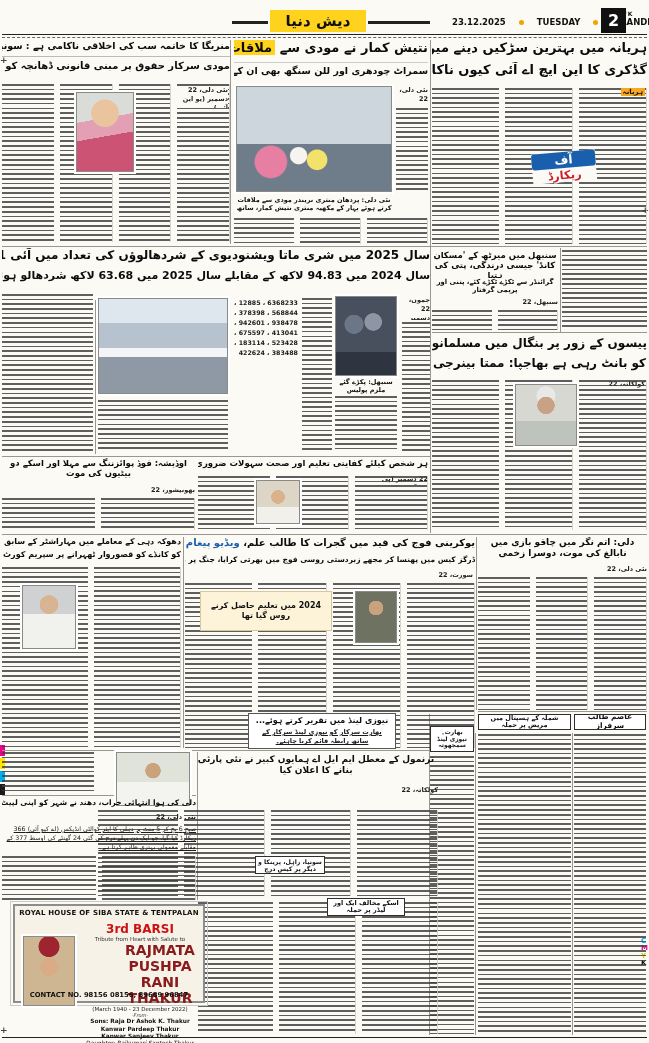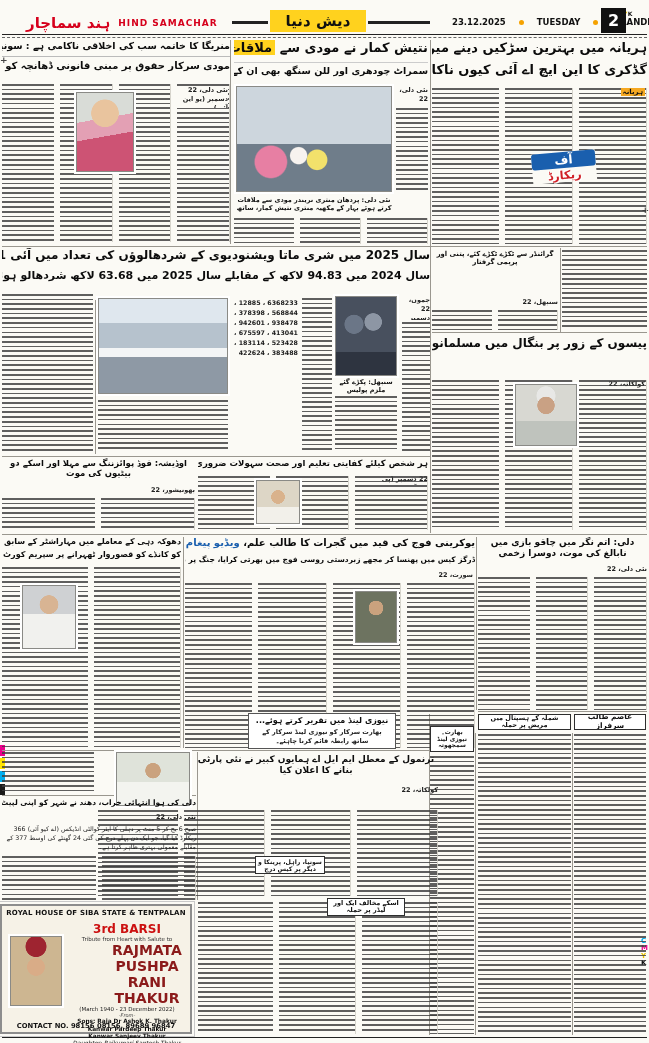--- a/index.html
+++ b/index.html
@@ -20,21 +20,21 @@
         font-weight:bold;direction:rtl;text-align:center;line-height:1.15;overflow:hidden;padding:1px 2px;box-sizing:border-box;}
   .ph{border:1px solid #8a8a86;box-shadow:0 0 0 2px #fff;box-sizing:border-box;}
   .ylw{background:#ffd21e;padding:0 3px;}
   .blue{color:#1a5fae;}
   .sec-box{background:#ffd21e;display:flex;align-items:center;justify-content:center;
            font-weight:bold;direction:rtl;}
   .cmyk span{font-size:6px;font-weight:bold;letter-spacing:.5px;}
   .cmyk-v span{display:block;font-size:7px;font-weight:bold;line-height:1.05;}
   .c-c{color:#00aeef}.c-m{color:#ec008c}.c-y{color:#e8c400}.c-k{color:#111}
   .adbox{border:2px solid #8d8d8d;outline:1px solid #c9c9c9;outline-offset:2px;background:#f6f2e7;box-sizing:border-box;}
-  .statline{direction:rtl;text-align:right;font-size:6.3px;line-height:1.45;color:#1c1c1c;overflow:hidden;}
+  .statline{direction:rtl;text-align:right;font-size:6.3px;line-height:1.45;color:#1c1c1c;overflow:hidden;text-decoration:underline;}
   .figs{direction:rtl;text-align:right;font-size:6.3px;font-weight:bold;line-height:1.6;color:#1c1c1c;overflow:hidden;word-break:break-all;}
   .offrec{transform:rotate(-5deg);}
   .offrec .t{background:#1a5fae;color:#fff;font-weight:bold;font-size:12px;text-align:center;border-radius:3px;padding:1px 0;direction:rtl;}
   .offrec .b{color:#d01f26;font-weight:bold;font-size:11.5px;text-align:center;direction:rtl;
              text-shadow:1px 1px 0 #fff,-1px -1px 0 #fff;}
   .reg{color:#444;font-size:9px;font-weight:bold;line-height:1;}
 </style>
 </head>
 <body>
 
@@ -50,24 +50,20 @@
   <div class="abs" style="left:0;top:758px;width:5px;height:11px;background:#ffe400;"></div>
   <div class="abs" style="left:0;top:771px;width:5px;height:11px;background:#00aeef;"></div>
   <div class="abs" style="left:0;top:784px;width:5px;height:11px;background:#1a1a1a;"></div>
   <div class="abs cmyk-v" style="right:1px;top:938px;">
     <span class="c-c">C</span>
       <span class="c-m">M</span>
       <span class="c-y">Y</span>
       <span class="c-k">K</span>
   </div>
 
-  <div class="abs" style="left:26px;top:12px;height:22px;display:flex;align-items:center;gap:8px;">
-    <span style="color:#d6001c;font-weight:bold;font-size:15px;direction:rtl;">ہند سماچار</span>
-    <span style="color:#d6001c;font-weight:bold;font-size:9px;letter-spacing:1px;">HIND SAMACHAR</span>
-  </div>
   <div class="abs rule-dark" style="left:232px;top:21px;width:36px;height:3px;"></div>
   <div class="abs sec-box" style="left:270px;top:10px;width:96px;height:22px;font-size:15px;">
     <span>دیش دنیا</span>
   </div>
   <div class="abs rule-dark" style="left:368px;top:21px;width:62px;height:3px;"></div>
   <div class="abs" style="left:452px;top:15px;height:14px;display:flex;align-items:center;gap:13px;font-size:8.5px;font-weight:bold;">
     <span>23.12.2025</span>
     <span style="width:5px;height:5px;border-radius:50%;background:#f5a200;display:inline-block;"></span>
     <span>TUESDAY</span>
     <span style="width:5px;height:5px;border-radius:50%;background:#f5a200;display:inline-block;"></span>
@@ -164,30 +160,32 @@
          radial-gradient(circle at 30% 35%,#6b7687 0 14%,transparent 15%),
          radial-gradient(circle at 62% 32%,#8d96a4 0 13%,transparent 14%),
          linear-gradient(180deg,#48505e 0 70%,#2e3440 70% 100%);"></div>
     <div class="abs cap" style="left:333px;top:130px;width:62px;height:16px;">سنبھل: پکڑے گئے ملزم پولیس حراست میں</div>
     <div class="abs gk" style="left:333px;top:148px;width:62px;height:56px;"></div>
     <div class="abs dl" style="right:0;top:48px;width:28px;height:24px;">جموں، 22 دسمبر</div>
     <div class="abs gk" style="right:0;top:74px;width:28px;height:130px;"></div>
   </section>
 
   <section class="abs" style="left:432px;top:250px;width:126px;height:80px;">
+    <div class="hl" style="font-size:8.5px;height:28px;">سنبھل میں میرٹھ کے 'مسکان کانڈ' جیسی درندگی، پتی کی ہتیا</div>
     <div class="hl" style="font-size:6.8px;height:18px;">گرائنڈر سے ٹکڑے ٹکڑے کئے، پتنی اور پریمی گرفتار</div>
     <div class="abs dl" style="right:0;top:48px;width:40px;height:10px;">سنبھل، 22 دسمبر</div>
     <div class="abs cols" style="left:0;top:60px;width:126px;height:20px;">
       <div class="c gk"></div>
       <div class="c gk"></div>
     </div>
   </section>
 
   <section class="abs" style="left:432px;top:336px;width:215px;height:196px;">
     <div class="hl nw" style="font-size:12px;height:20px;">پیسوں کے زور پر بنگال میں مسلمانوں</div>
+    <div class="hl nw" style="font-size:12px;height:20px;">کو بانٹ رہی ہے بھاجپا: ممتا بینرجی</div>
     <div class="abs dl" style="right:2px;top:44px;width:44px;height:10px;background:#fbfaf5;">کولکاتہ، 22 دسمبر</div>
     <div class="abs cols" style="left:0;top:44px;width:215px;height:150px;">
       <div class="c gk"></div>
       <div class="c gk"></div>
       <div class="c gk"></div>
     </div>
     <div class="abs ph" style="left:83px;top:48px;width:62px;height:62px;background:
          radial-gradient(circle at 50% 34%,#c9a184 0 17%,transparent 18%),
          radial-gradient(circle at 50% 18%,#e8e8e6 0 16%,transparent 17%),
          linear-gradient(180deg,#d8d8d2 0 60%,#bfc3bd 60% 100%);"></div>
@@ -233,20 +231,22 @@
       <span class="blue">ویڈیو پیغام میں بولا</span>
     </div>
     <div class="hl nw" style="font-size:7.5px;height:13px;">ڈرگز کیس میں پھنسا کر مجھے زبردستی روسی فوج میں بھرتی کرایا، جنگ پر بھیجا</div>
     <div class="abs dl" style="right:2px;top:34px;width:44px;height:10px;">سورت، 22 دسمبر (پ ت ا)</div>
     <div class="abs cols" style="left:0;top:46px;width:290px;height:165px;">
       <div class="c gk"></div>
       <div class="c gk"></div>
       <div class="c gk"></div>
       <div class="c gk"></div>
     </div>
+    <div class="abs" style="left:15px;top:54px;width:130px;height:38px;background:#fcf3d9;border:1px solid #d8c79a;
+         display:flex;align-items:center;justify-content:center;font-weight:bold;font-size:8px;direction:rtl;text-align:center;line-height:1.3;">2024 میں تعلیم حاصل کرنے روس گیا تھا</div>
     <div class="abs ph" style="left:170px;top:54px;width:42px;height:52px;background:
          radial-gradient(circle at 50% 32%,#caa27e 0 18%,transparent 19%),
          linear-gradient(180deg,#6d7360 0 100%);"></div>
   </section>
 
   <section class="abs" style="left:478px;top:537px;width:169px;height:173px;">
     <div class="hl" style="font-size:9px;height:26px;">دلی: اتم نگر میں چاقو بازی میں نابالغ کی موت، دوسرا زخمی</div>
     <div class="abs dl" style="right:0;top:28px;width:52px;height:10px;">نئی دلی، 22 دسمبر (پی ٹی آئی)</div>
     <div class="abs cols" style="left:0;top:40px;width:169px;height:133px;">
       <div class="c gk"></div>
@@ -293,21 +293,21 @@
   <section class="abs" style="left:2px;top:798px;width:194px;height:102px;">
     <div class="hl nw" style="font-size:7.5px;height:14px;">دلی کی ہوا انتہائی خراب، دھند نے شہر کو اپنی لپیٹ میں لیا</div>
     <div class="abs dl" style="right:0;top:15px;width:58px;height:9px;">نئی دلی، 22 دسمبر (یو این آئی)</div>
     <div class="abs statline" style="left:0;top:26px;width:194px;height:28px;">صبح 6 بج کر 5 منٹ پر دہلی کا ایئر کوالٹی انڈیکس (اے کیو آئی) 366 ریکارڈ کیا گیا، جو ایک دن پہلے درج کی گئی 24 گھنٹے کی اوسط 377 کے مقابلے معمولی بہتری ظاہر کرتا ہے۔</div>
     <div class="abs cols" style="left:0;top:58px;width:194px;height:44px;">
       <div class="c gk"></div>
       <div class="c gk"></div>
     </div>
   </section>
 
-  <section class="abs adbox" style="left:0;top:904px;width:192px;height:130px;">
+  <section class="abs adbox" style="left:13px;top:904px;width:192px;height:99px;">
     <div style="text-align:center;font-size:7px;font-weight:bold;padding-top:3px;letter-spacing:.2px;">ROYAL HOUSE OF SIBA STATE &amp; TENTPALAN</div>
     <div class="abs ph" style="left:8px;top:30px;width:52px;height:70px;background:
          radial-gradient(circle at 50% 14%,#9e2430 0 16%,transparent 17%),
          radial-gradient(circle at 50% 44%,#d9ac87 0 19%,transparent 20%),
          linear-gradient(180deg,#cdb691 0 100%);"></div>
     <div class="abs" style="left:62px;top:16px;width:126px;text-align:center;">
       <div style="color:#cc1111;font-weight:bold;font-size:12px;">3rd BARSI</div>
       <div style="font-size:5.5px;color:#333;">Tribute from Heart with Salute to</div>
       <div style="color:#8b1a1a;font-weight:bold;font-size:14px;line-height:1.15;margin-left:40px;">RAJMATA PUSHPA RANI THAKUR</div>
       <div style="font-size:5.5px;color:#222;">(March 1940 - 23 December 2022)</div>

